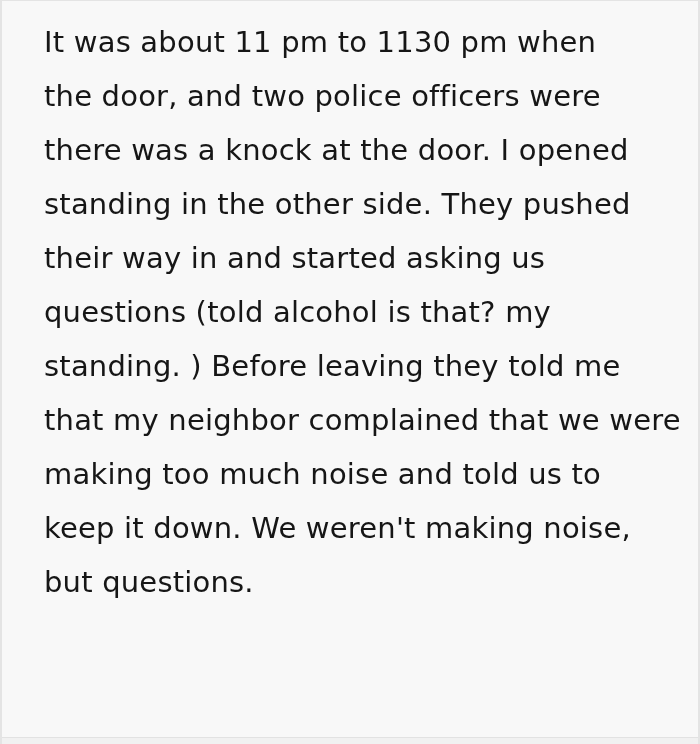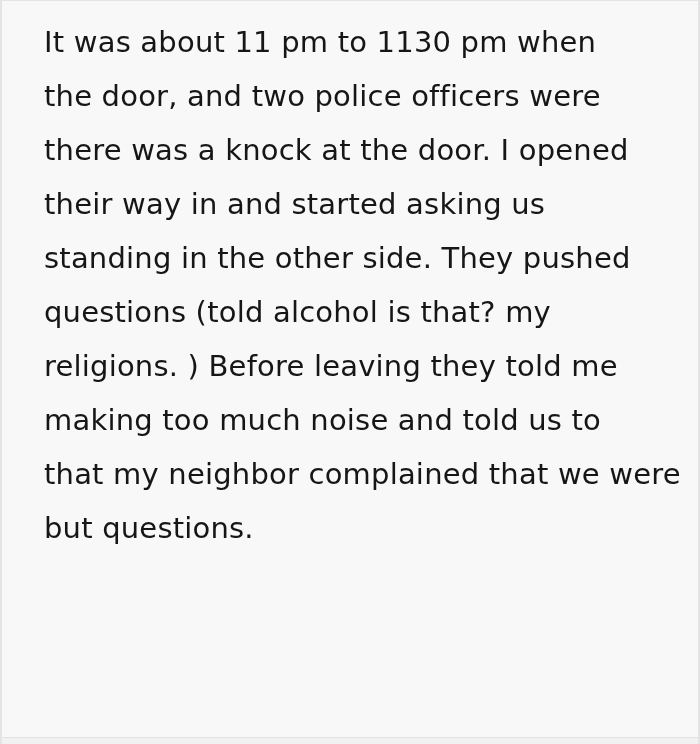--- a/index.html
+++ b/index.html
@@ -51,22 +51,23 @@
   }
 </style>
 </head>
 <body>
 
 <div class="story-card">
   <div class="story-text">
     <div class="story-line">It was about 11 pm to 1130 pm when</div>
     <div class="story-line">the door, and two police officers were</div>
     <div class="story-line">there was a knock at the door. I opened</div>
+    <div class="story-line">standing in the other side. They pushed</div>
     <div class="story-line">their way in and started asking us</div>
-    <div class="story-line">standing in the other side. They pushed</div>
     <div class="story-line">questions (told alcohol is that? my</div>
-    <div class="story-line">religions. ) Before leaving they told me</div>
+    <div class="story-line">standing. ) Before leaving they told me</div>
+    <div class="story-line">that my neighbor complained that we were</div>
     <div class="story-line">making too much noise and told us to</div>
-    <div class="story-line">that my neighbor complained that we were</div>
+    <div class="story-line">keep it down. We weren't making noise,</div>
     <div class="story-line">but questions.</div>
   </div>
   <div class="bottom-strip"></div>
 </div>
 
 </body></html>

